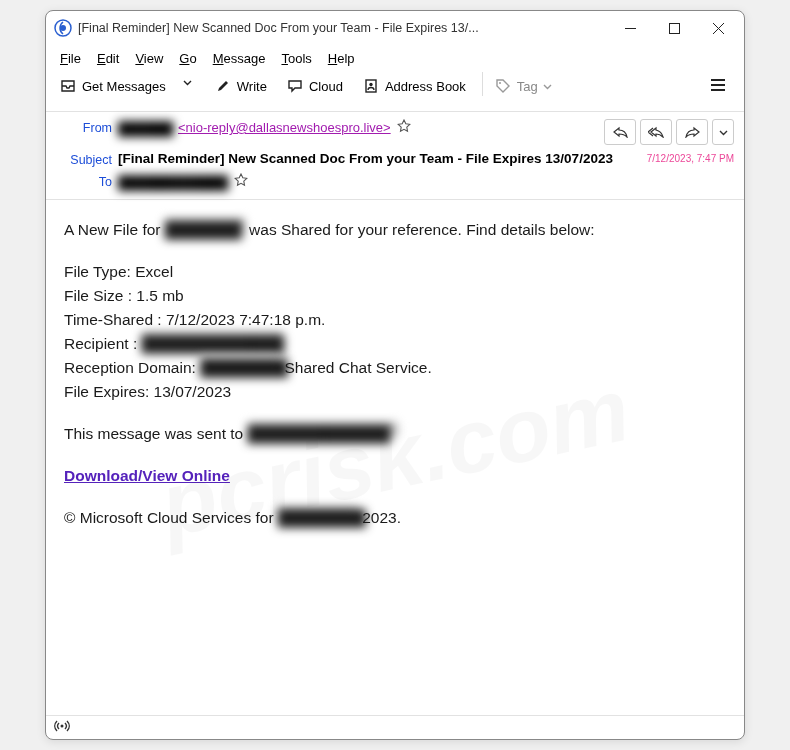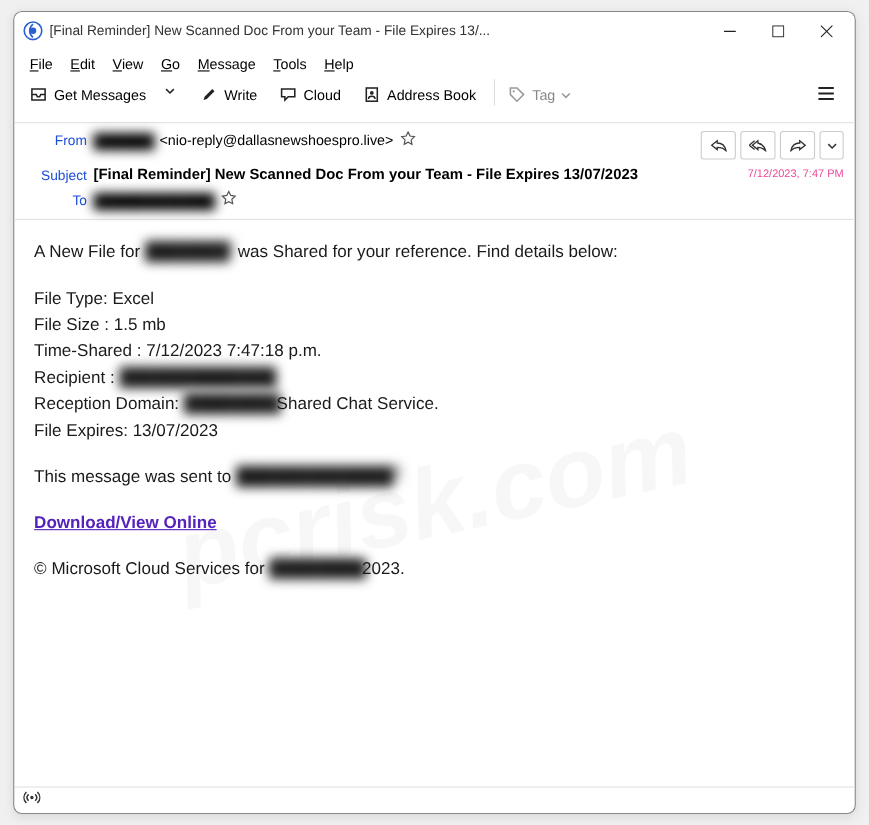--- a/index.html
+++ b/index.html
@@ -1,38 +1,38 @@
 <!DOCTYPE html>
 <html><head>
 <meta charset="utf-8">
 <style>
 * { margin: 0; padding: 0; box-sizing: border-box; font-family: "Segoe UI", Tahoma, sans-serif; }
 body { background: #f0f0f0; display: flex; justify-content: center; align-items: center; height: 750px; }
-.window { width: 766px; height: 730px; background: #fff; border: 1px solid #888; border-radius: 8px; overflow: hidden; display: flex; flex-direction: column; box-shadow: 0 2px 10px rgba(0,0,0,0.1); }
+.window { width: 700px; height: 730px; background: #fff; border: 1px solid #888; border-radius: 8px; overflow: hidden; display: flex; flex-direction: column; box-shadow: 0 2px 10px rgba(0,0,0,0.1); }
 .titlebar { display: flex; align-items: center; height: 34px; padding: 0 4px 0 8px; }
 .titlebar-icon { width: 18px; height: 18px; margin-right: 6px; }
 .titlebar-text { flex: 1; font-size: 12.5px; color: #333; white-space: nowrap; overflow: hidden; text-overflow: ellipsis; }
 .win-btn { width: 44px; height: 30px; display: flex; align-items: center; justify-content: center; cursor: pointer; }
 .win-btn svg { width: 11px; height: 11px; }
 .menubar { display: flex; align-items: center; height: 26px; padding: 0 6px; font-size: 13px; }
 .menubar-item { padding: 2px 8px; cursor: pointer; }
 .menubar-item u { text-decoration: underline; }
 .toolbar { display: flex; align-items: flex-start; height: 40px; padding: 0 6px; border-top: 1px solid transparent; }
 .tbtn { display: flex; align-items: center; padding: 6px 8px; margin-right: 4px; font-size: 13px; cursor: pointer; border-radius: 3px; }
 .tbtn svg { margin-right: 6px; }
 .tbtn.drop { padding: 6px 5px; }
 .sep { width: 1px; height: 24px; background: #ddd; margin: 0 4px; }
 .spacer { flex: 1; }
 .hamburger { padding: 6px 8px; cursor: pointer; margin-right: 4px; }
 .hdr-sep { height: 1px; background: #e2e2e2; }
 .headers { padding: 4px 10px 6px 10px; font-size: 13px; }
 .hrow { display: flex; align-items: flex-start; padding: 3px 0; }
 .hlabel { width: 56px; text-align: right; color: #1d4ed8; font-size: 12.5px; padding-top: 2px; margin-right: 6px; }
 .hval { flex: 1; display: flex; align-items: center; flex-wrap: wrap; }
-.from-addr { color: #000000; }
+.from-addr { color: #a21caf; text-decoration: underline; }
 .star { margin-left: 6px; cursor: pointer; color: #777; }
 .blur { filter: blur(5px); display: inline-block; background: #bbb; border-radius: 2px; }
 .subject-text { font-weight: 600; font-size: 13.5px; max-width: 520px; }
 .timestamp { color: #ec4899; font-size: 10px; white-space: nowrap; padding-top: 2px; }
 .btn-group { display: flex; gap: 0; }
 .action-btn { border: 1px solid #ccc; border-radius: 3px; width: 32px; height: 26px; display: flex; align-items: center; justify-content: center; margin-left: 4px; cursor: pointer; background: #fff; }
 .action-btn.chev { width: 22px; }
 .body-area { flex: 1; padding: 18px 18px; font-size: 15.5px; line-height: 1.55; color: #1a1a1a; overflow: auto; position: relative; }
 .body-area p { margin-bottom: 18px; }
 .download-link { color: #5522bb; text-decoration: underline; font-weight: 700; cursor: pointer; }

